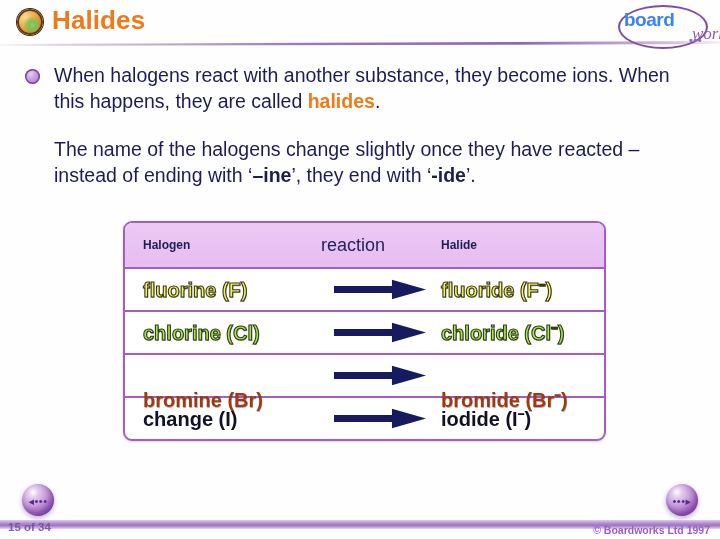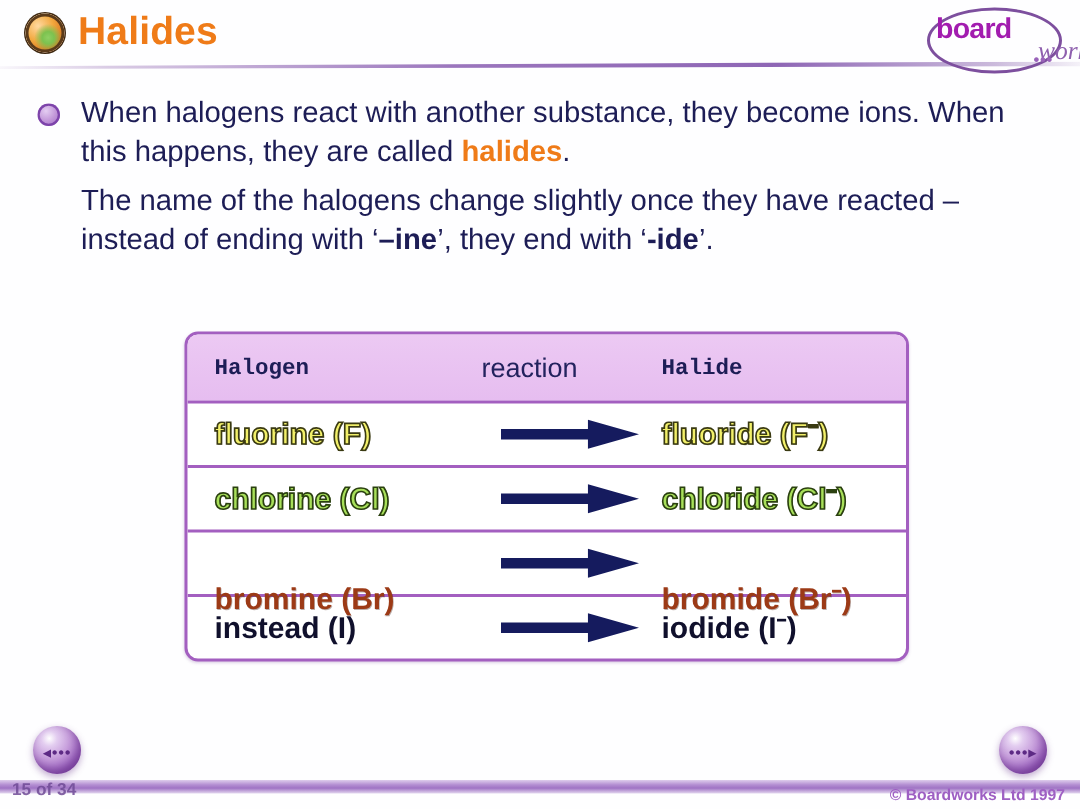--- a/index.html
+++ b/index.html
@@ -65,21 +65,21 @@
     left: 2px; top: 3px;
     width: 86px; height: 40px;
     border: 2px solid #7d4f9e;
     border-radius: 50%;
   }
   #logo-board {
     position: absolute;
     left: 8px; top: 7px;
     font-size: 19px;
     font-weight: bold;
-    color: #a21caf;
+    color: #3b82f6;
     letter-spacing: -0.5px;
   }
   #logo-works {
     position: absolute;
     left: 28px; top: 22px;
     font-size: 17px;
     font-style: italic;
     color: #8e5fae;
     font-family: "Liberation Serif", serif;
     margin-left: 48px;
@@ -108,21 +108,21 @@
     box-shadow: inset 0 0 0 1.5px #7d44aa;
   }
   #para1-text {
     margin-left: 29px;
     font-size: 19.5px;
     color: #1d1d56;
     line-height: 26px;
   }
   #para2 {
     position: absolute;
-    left: 54px; top: 121px;
+    left: 54px; top: 136px;
     width: 640px;
     font-size: 19.5px;
     color: #1d1d56;
     line-height: 26px;
   }
   .hl-orange { color: #ef7b18; font-weight: bold; }
   .bold { font-weight: bold; }
 
   
   #halide-table {
@@ -145,24 +145,23 @@
   .trow:last-child { border-bottom: none; }
   #thead-row {
     background: linear-gradient(to bottom, #ecc9f3 0%, #e6bdf0 100%);
     height: 44px;
   }
   .col-left   { width: 196px; padding-left: 18px; box-sizing: border-box; }
   .col-mid    { width: 118px; text-align: left; box-sizing: border-box; }
   .col-right  { width: 165px; padding-left: 2px; box-sizing: border-box; }
 
   .th-label {
-    font-size: 15px;
+    font-size: 12px;
     font-weight: bold;
     color: #1d1d56;
-    font-family: Liberation Mono, monospace;
   }
   .th-mid {
     font-size: 18px;
     font-weight: normal;
     color: #23235e;
   }
 
   .cell-text {
     font-size: 20px;
     font-weight: bold;
@@ -301,21 +300,21 @@
 
   <div class="trow">
     <div class="col-left cell-text c-brown">bromine (Br)</div>
     <div class="col-mid arrow-wrap">
       <div class="arrow"></div>
     </div>
     <div class="col-right cell-text c-brown">bromide (Br⁻)</div>
   </div>
 
   <div class="trow">
-    <div class="col-left cell-text c-black">instead (I)</div>
+    <div class="col-left cell-text c-black">change (I)</div>
     <div class="col-mid arrow-wrap">
       <div class="arrow"></div>
     </div>
     <div class="col-right cell-text c-black">iodide (I⁻)</div>
   </div>
 
 </div>
 
 <div class="nav-sphere" id="nav-prev">
   <div class="nav-glyph">◂•••</div>

